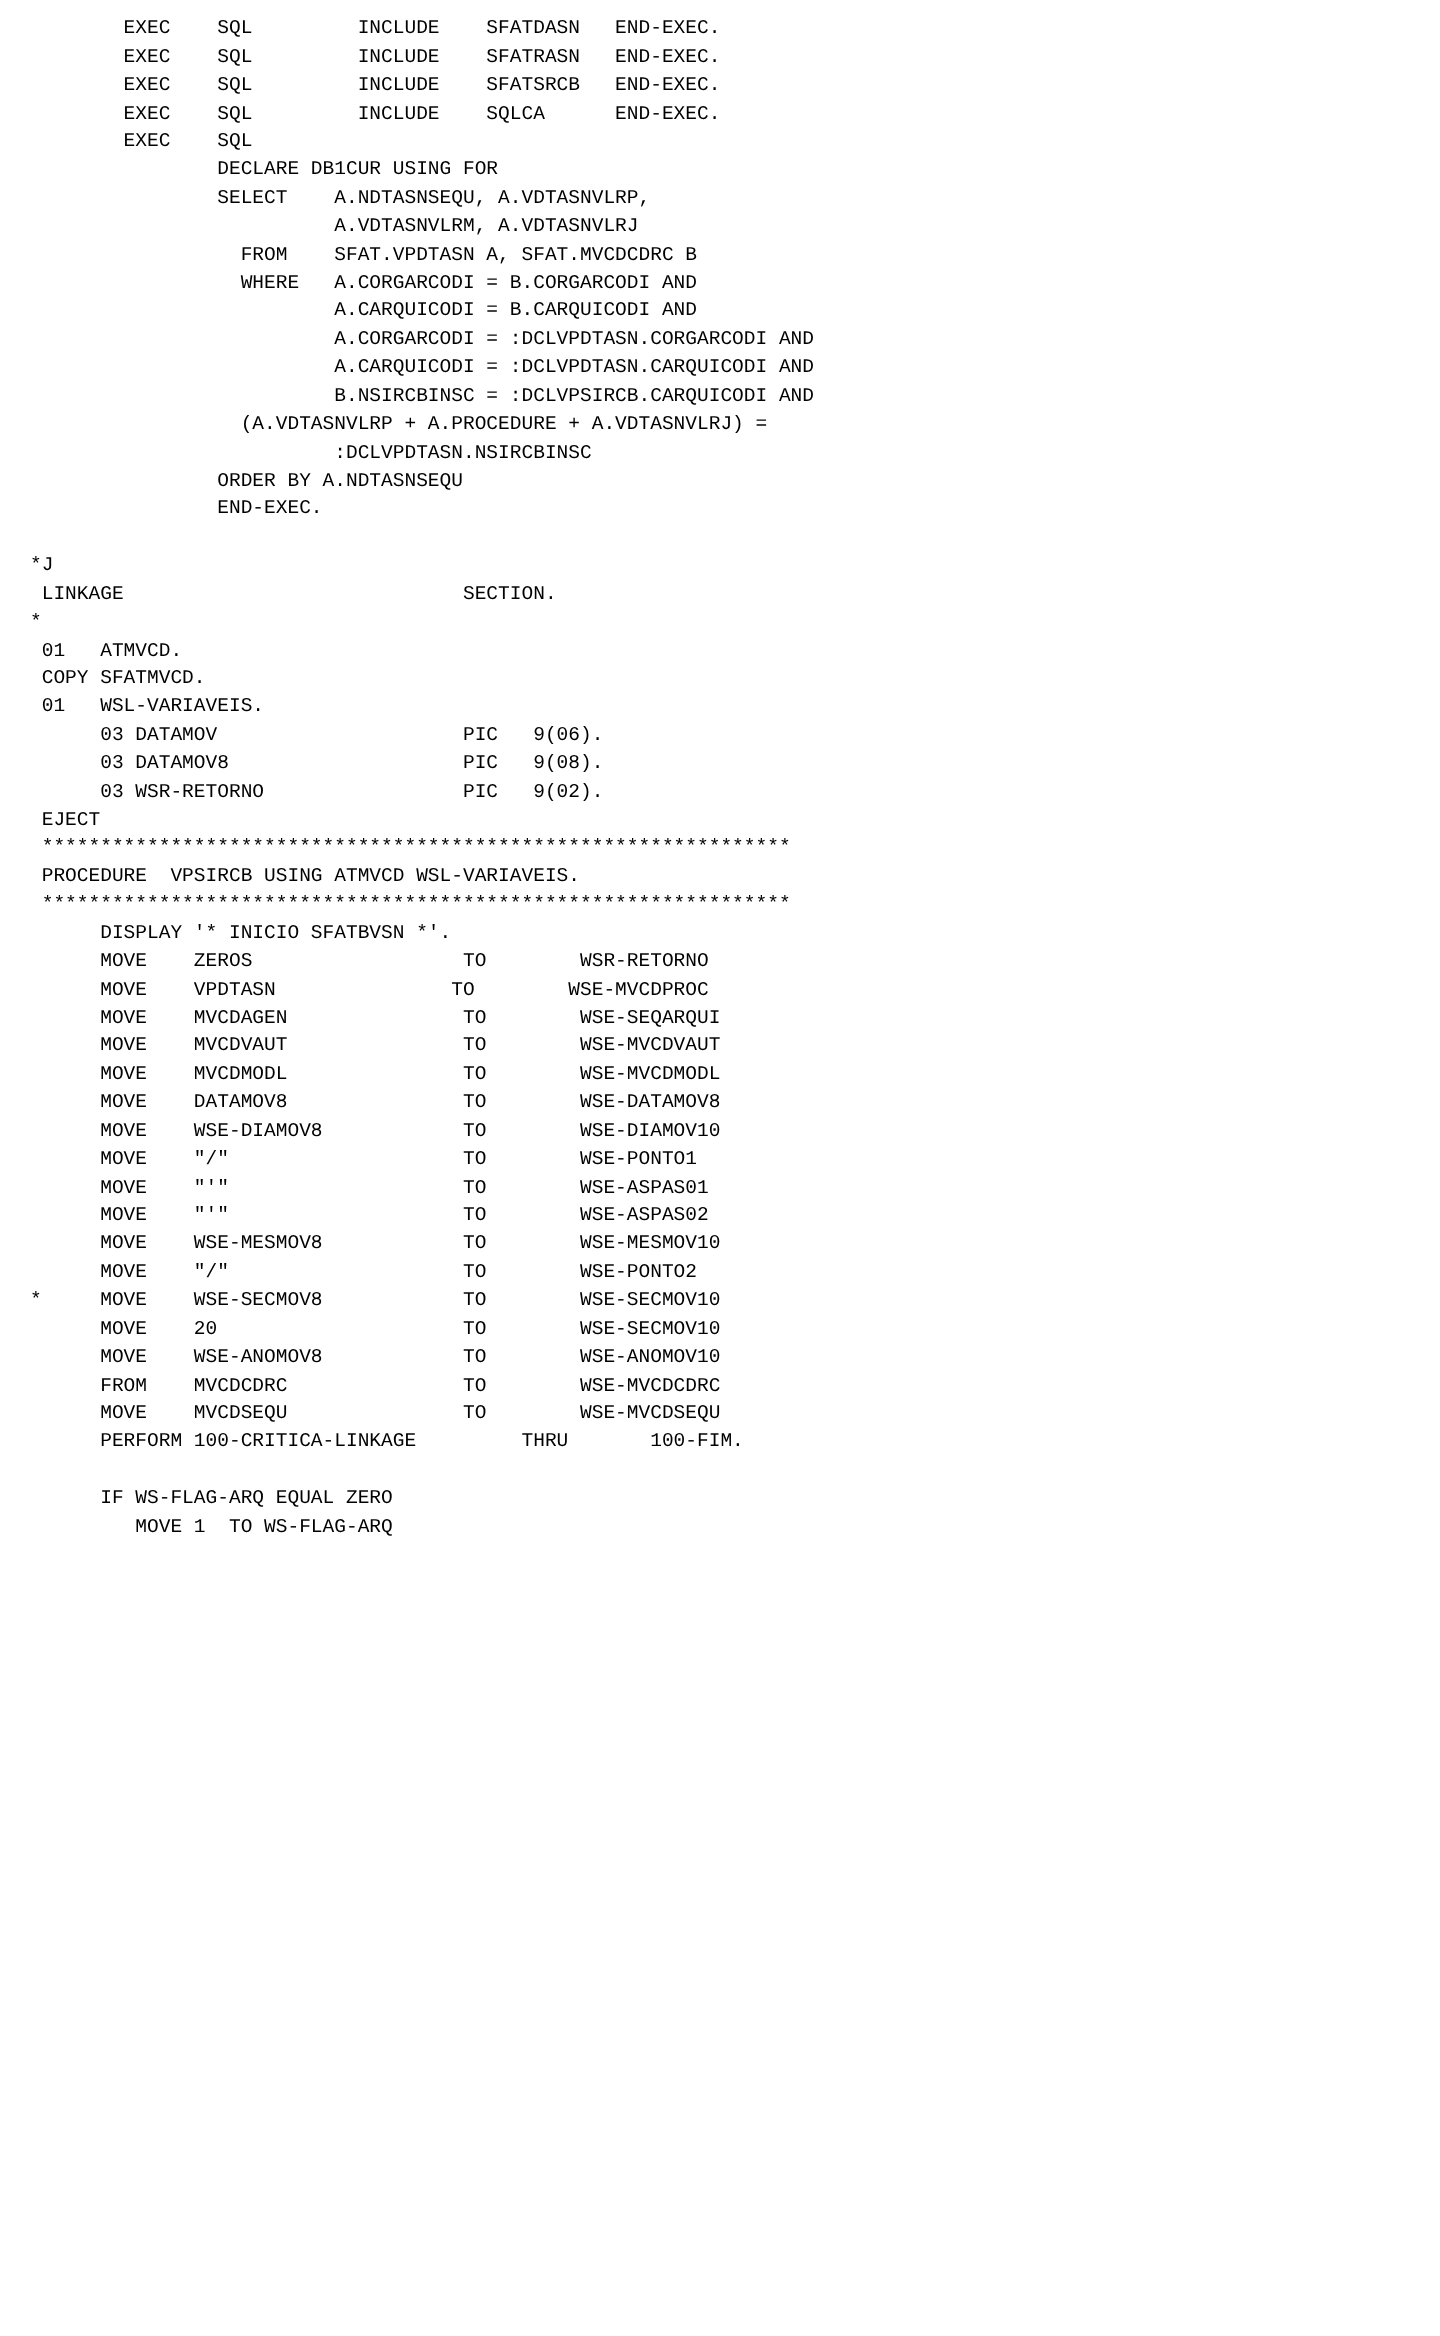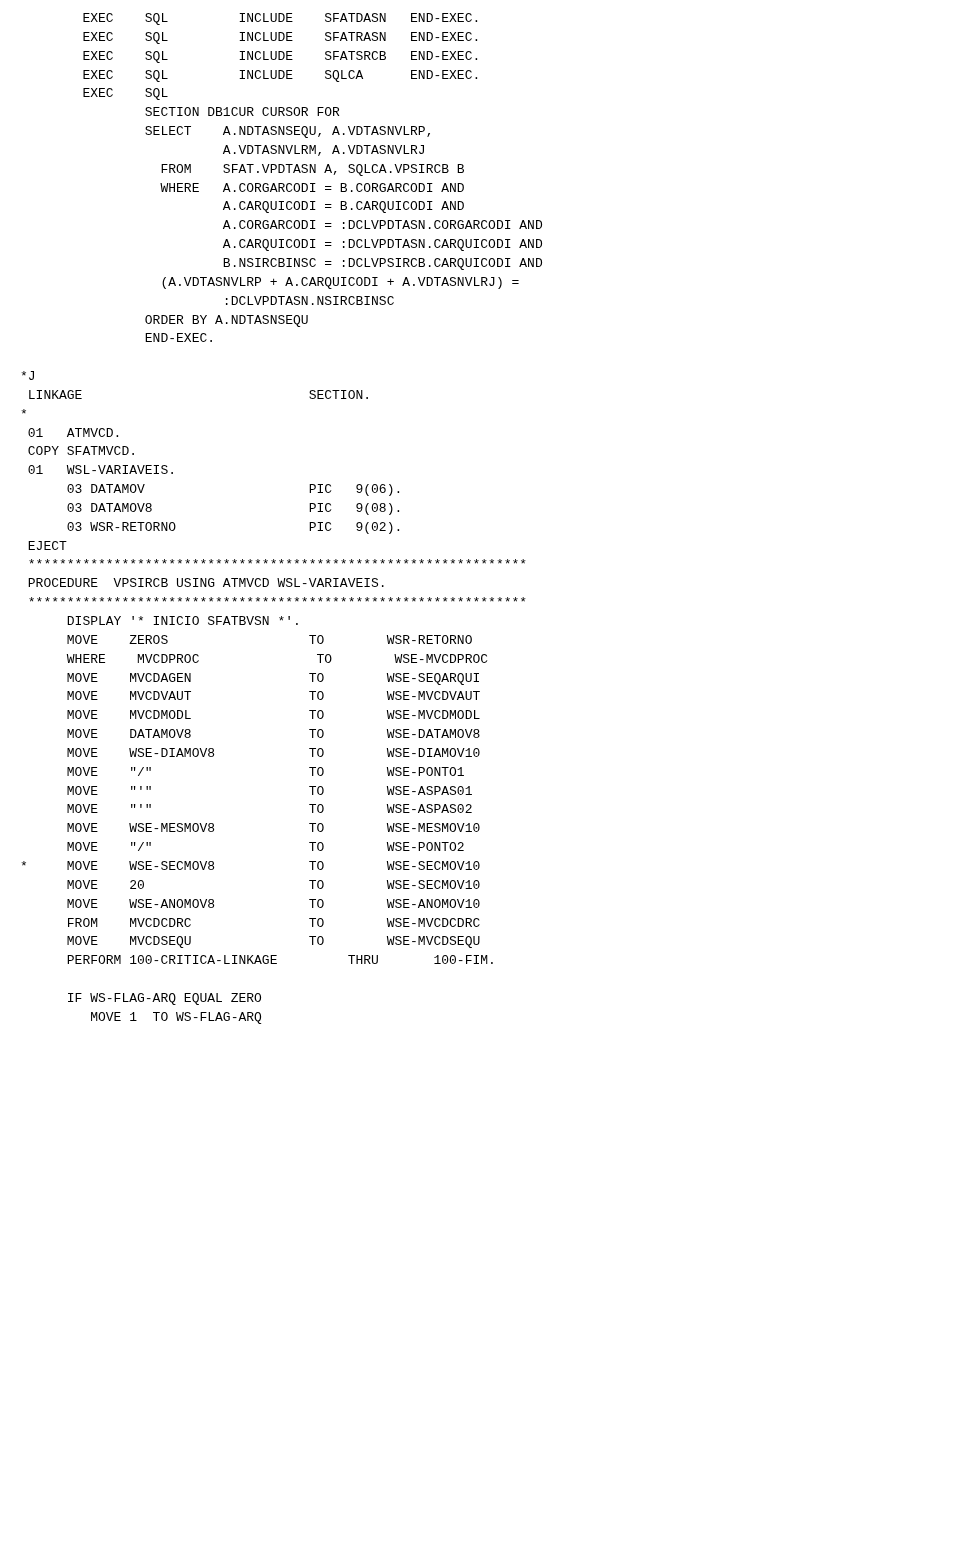--- a/index.html
+++ b/index.html
@@ -23,50 +23,50 @@
     }
   </style>
 </head>
 <body>
 
 <pre><span>        EXEC    SQL         INCLUDE    SFATDASN   END-EXEC.</span>
 <span>        EXEC    SQL         INCLUDE    SFATRASN   END-EXEC.</span>
 <span>        EXEC    SQL         INCLUDE    SFATSRCB   END-EXEC.</span>
 <span>        EXEC    SQL         INCLUDE    SQLCA      END-EXEC.</span>
 <span>        EXEC    SQL</span>
-<span>                SECTION DB1CUR CURSOR FOR</span>
+<span>                DECLARE DB1CUR USING FOR</span>
 <span>                SELECT    A.NDTASNSEQU, A.VDTASNVLRP,</span>
 <span>                          A.VDTASNVLRM, A.VDTASNVLRJ</span>
-<span>                  FROM    SFAT.VPDTASN A, SQLCA.VPSIRCB B</span>
+<span>                  FROM    SFAT.VPDTASN A, SFAT.MVCDCDRC B</span>
 <span>                  WHERE   A.CORGARCODI = B.CORGARCODI AND</span>
 <span>                          A.CARQUICODI = B.CARQUICODI AND</span>
 <span>                          A.CORGARCODI = :DCLVPDTASN.CORGARCODI AND</span>
 <span>                          A.CARQUICODI = :DCLVPDTASN.CARQUICODI AND</span>
 <span>                          B.NSIRCBINSC = :DCLVPSIRCB.CARQUICODI AND</span>
-<span>                  (A.VDTASNVLRP + A.CARQUICODI + A.VDTASNVLRJ) =</span>
+<span>                  (A.VDTASNVLRP + A.PROCEDURE + A.VDTASNVLRJ) =</span>
 <span>                          :DCLVPDTASN.NSIRCBINSC</span>
 <span>                ORDER BY A.NDTASNSEQU</span>
 <span>                END-EXEC.</span>
 <span></span>
 <span>*J</span>
 <span> LINKAGE                             SECTION.</span>
 <span>*</span>
 <span> 01   ATMVCD.</span>
 <span> COPY SFATMVCD.</span>
 <span> 01   WSL-VARIAVEIS.</span>
 <span>      03 DATAMOV                     PIC   9(06).</span>
 <span>      03 DATAMOV8                    PIC   9(08).</span>
 <span>      03 WSR-RETORNO                 PIC   9(02).</span>
 <span> EJECT</span>
 <span> ****************************************************************</span>
 <span> PROCEDURE  VPSIRCB USING ATMVCD WSL-VARIAVEIS.</span>
 <span> ****************************************************************</span>
 <span>      DISPLAY '* INICIO SFATBVSN *'.</span>
 <span>      MOVE    ZEROS                  TO        WSR-RETORNO</span>
-<span>      WHERE    MVCDPROC               TO        WSE-MVCDPROC</span>
+<span>      MOVE    VPDTASN               TO        WSE-MVCDPROC</span>
 <span>      MOVE    MVCDAGEN               TO        WSE-SEQARQUI</span>
 <span>      MOVE    MVCDVAUT               TO        WSE-MVCDVAUT</span>
 <span>      MOVE    MVCDMODL               TO        WSE-MVCDMODL</span>
 <span>      MOVE    DATAMOV8               TO        WSE-DATAMOV8</span>
 <span>      MOVE    WSE-DIAMOV8            TO        WSE-DIAMOV10</span>
 <span>      MOVE    "/"                    TO        WSE-PONTO1</span>
 <span>      MOVE    "'"                    TO        WSE-ASPAS01</span>
 <span>      MOVE    "'"                    TO        WSE-ASPAS02</span>
 <span>      MOVE    WSE-MESMOV8            TO        WSE-MESMOV10</span>
 <span>      MOVE    "/"                    TO        WSE-PONTO2</span>

